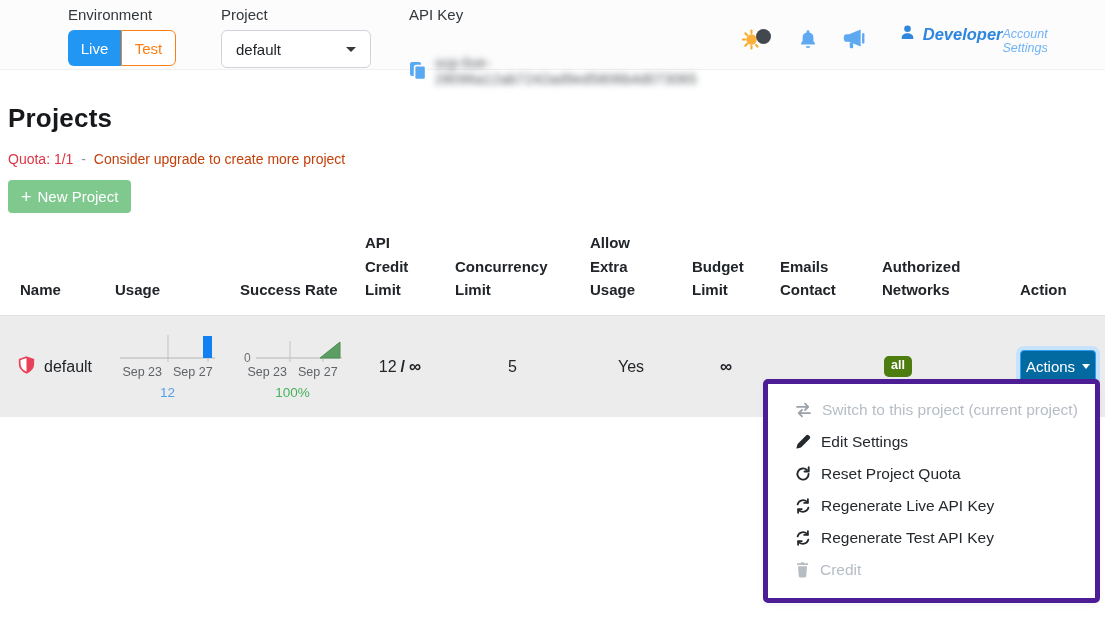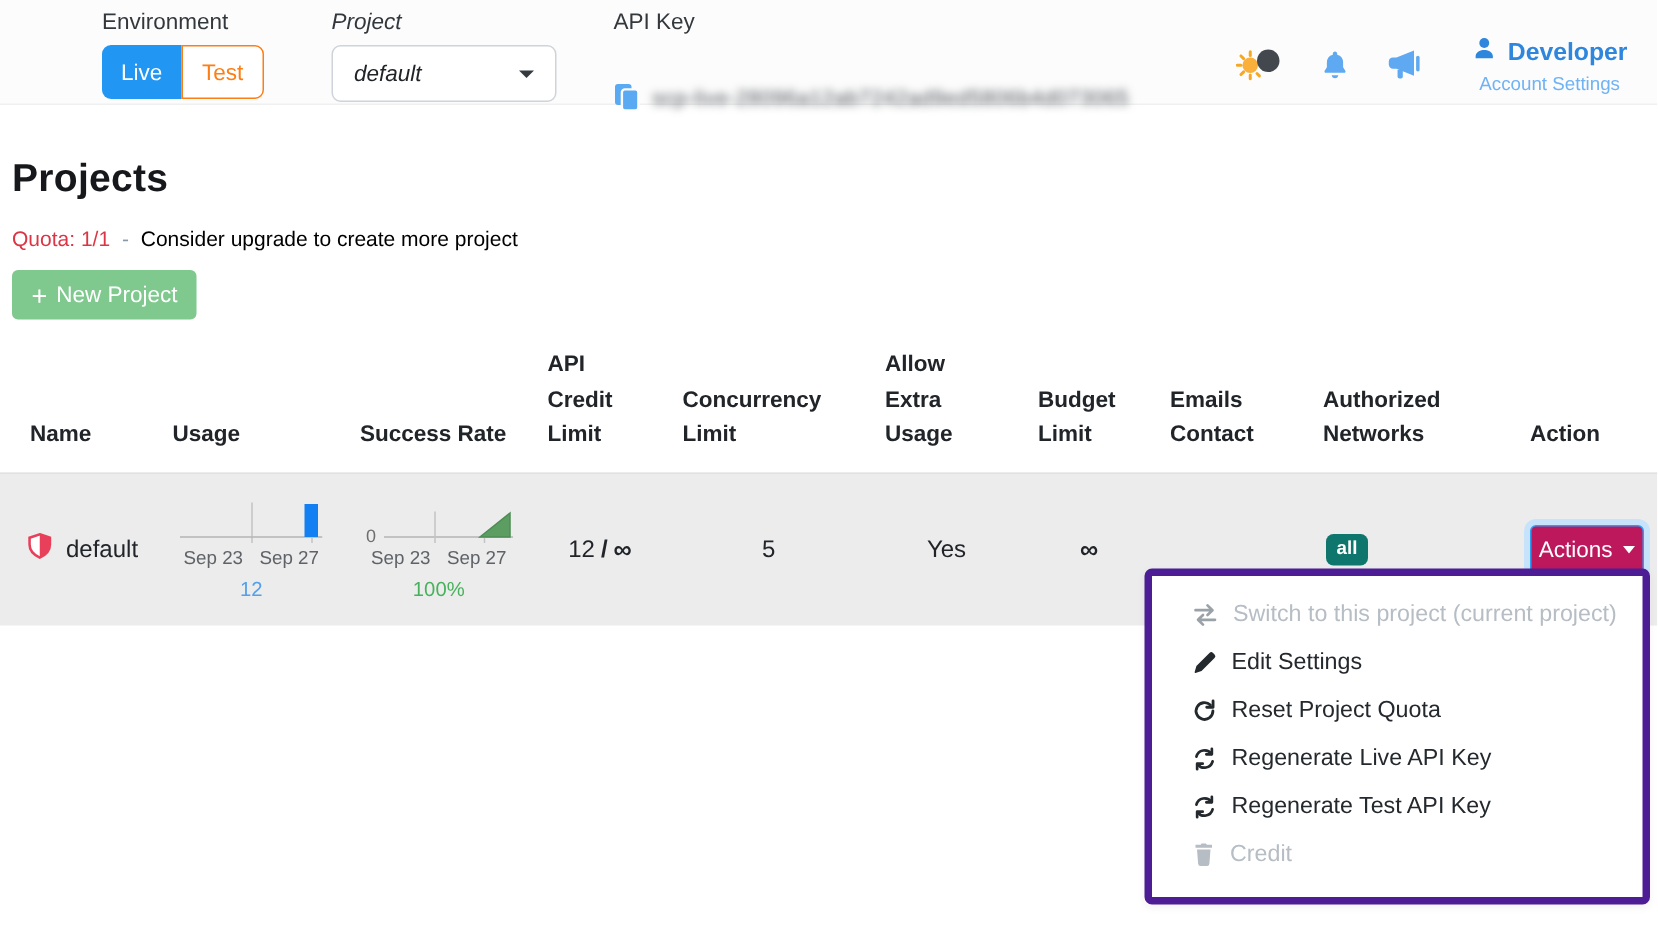--- a/index.html
+++ b/index.html
@@ -10,44 +10,44 @@
   .top-header { position:absolute; top:0; left:0; width:100%; height:70px;
     background:#fcfcfc; border-bottom:1px solid #f0f0f0;
     display:flex; align-items:flex-start; padding:6px 20px 0 68px; }
   .fgroup { display:flex; flex-direction:column; }
   .field-label { font-size:15px; color:#33383d; margin-bottom:7px; }
   .env-toggle { display:flex; height:36px; }
   .btn-live { width:53px; border:none; background:#2196f3; color:#fff; font-size:15px;
     border-radius:6px 0 0 6px; font-family:inherit; cursor:pointer; }
   .btn-test { width:55px; background:#fff; color:#fd7e14; font-size:15px;
     border:1px solid #fd7e14; border-radius:0 6px 6px 0; font-family:inherit; cursor:pointer; }
-  .project-group { margin-left:45px;font-style:italic; }
+  .project-group { margin-left:45px; }
   .select { width:150px; height:38px; border:1px solid #ced4da; border-radius:6px; background:#fff;
     display:flex; align-items:center; justify-content:space-between; padding:0 14px;
     font-size:15px; color:#212529; cursor:pointer; }
   .caret-dark { width:0; height:0; border-left:5px solid transparent; border-right:5px solid transparent;
     border-top:5.5px solid #343a40; }
   .apikey-group { margin-left:38px;gap:21px; }
   .apikey-row { display:flex; align-items:center; gap:8px; margin-top:4px; }
   .api-key-text { font-size:14px; color:#4a4f55; letter-spacing:.4px; filter:blur(3px); user-select:none; }
 
   .header-right { margin-left:auto; display:flex; align-items:center; gap:24px; margin-top:18px; }
   .theme-toggle, .icon-btn { cursor:pointer; display:flex; }
-  .user-block { display:flex; flex-direction:column; align-items:center; margin-left:6px; }
+  .user-block { display:flex; align-items:flex-start; margin-left:6px;font-style:italic; }
   .user-row { display:flex; align-items:center; gap:7px; }
   .user-name { font-size:16.5px; font-weight:700; color:#2e86dd; }
   .account-link { font-size:12.5px; color:#6fb3f4; margin-top:3px; cursor:pointer; }
 
   
   .main { position:absolute; top:75px; left:0; width:100%; padding:28px 0 0 8px; }
   .page-title { font-size:26px; font-weight:700; color:#16181b; letter-spacing:.2px; }
   .quota-line { margin-top:17px; font-size:14px; }
   .quota-red { color:#dc3545; }
   .quota-sep { color:#8898a6; margin:0 4px; }
-  .quota-link { color:#000000; cursor:pointer; text-decoration:none; }
+  .quota-link { color:#c2410c; cursor:pointer; text-decoration:none; }
   .new-project { margin-top:13px; height:33px; padding:0 13px; border:none; border-radius:4px;
     background:#7fc98f; color:#fff; font-size:15px; font-family:inherit;
     display:inline-flex; align-items:center; gap:6px; cursor:pointer; }
   .plus-glyph { font-size:18px; font-weight:400; line-height:1; }
 
   
   .ptable { margin-top:14px; margin-left:-8px; width:1105px; }
   .grid-cols { display:grid;
     grid-template-columns:105px 125px 125px 90px 135px 102px 88px 102px 138px 1fr; }
   .th { display:flex; align-items:flex-end; padding:0 0 14px 10px; min-height:88px;
@@ -60,24 +60,24 @@
   .td { display:flex; align-items:center; justify-content:center; font-size:16px; color:#212529; }
   .td-name { justify-content:flex-start; padding-left:18px; gap:9px; }
   .spark { display:flex; flex-direction:column; align-items:center; }
   .spark-dates { display:flex; gap:11px; font-size:12.5px; color:#5f6368; margin-top:2px; }
   .spark-value { font-size:13.5px; margin-top:6px; }
   .usage-val { color:#54a0ea; }
   .success-val { color:#47b25c; }
   .credit-slash { font-weight:700; margin:0 4px; }
   .credit-inf, .budget-inf { font-weight:700; font-size:17px; }
   .td-badge { justify-content:flex-start; padding-left:12px; }
-  .badge-all { background:#0f766e; color:#fff; font-size:12.5px; font-weight:600;
+  .badge-all { background:#4d7c0f; color:#fff; font-size:12.5px; font-weight:600;
     padding:3px 7px 4px; border-radius:5px; line-height:1.1; }
   .td-action { justify-content:flex-start; padding-left:10px; }
-  .actions-btn { width:76px; height:34px; background:#be185d; border:1px solid #2e9cf3; border-radius:4px;
+  .actions-btn { width:76px; height:34px; background:#0369a1; border:1px solid #2e9cf3; border-radius:4px;
     color:#fff; font-size:15px; font-family:inherit; display:flex; align-items:center; justify-content:center;
     gap:7px; cursor:pointer; box-shadow:0 0 0 4px #c7e3fb; }
   .caret-white { width:0; height:0; border-left:4.5px solid transparent; border-right:4.5px solid transparent;
     border-top:5px solid #fff; }
 
   
   .actions-menu { position:absolute; left:763px; top:379px; width:337px; background:#fff;
     border:5px solid #4c1d95; border-radius:5px; padding:10px 0 12px;
     box-shadow:0 2px 6px rgba(0,0,0,.05); z-index:5; }
   .menu-item { display:flex; align-items:center; gap:10px; height:32px; padding:0 10px 0 27px;

